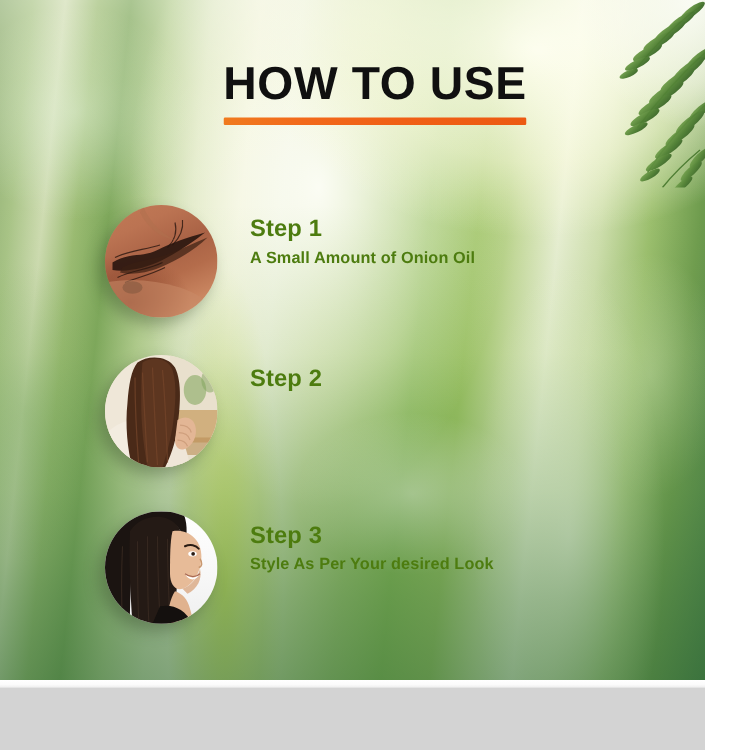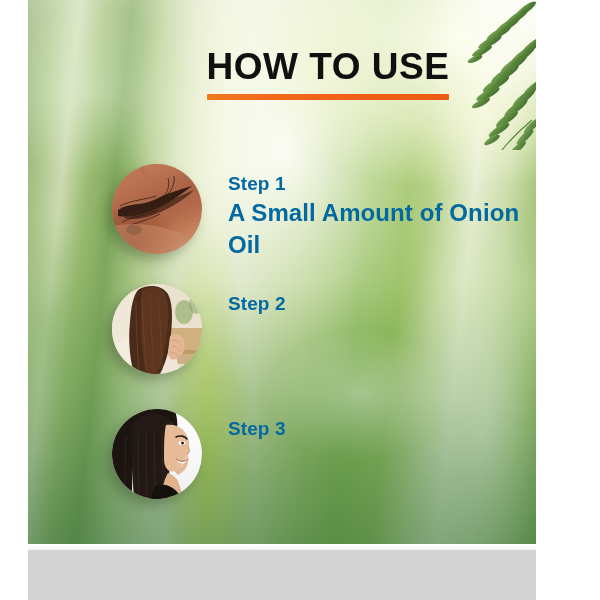--- a/index.html
+++ b/index.html
@@ -6,25 +6,24 @@
     margin: 0;
     padding: 0;
     background: #ffffff;
   }
   body {
     font-family: "Liberation Sans", sans-serif;
   }
 
   .poster {
     position: relative;
-    width: 508px;
+    width: 564px;
     height: 600px;
     overflow: hidden;
     background: #ffffff;
-    margin-left: 28px;
   }
 
   
   .bg-photo {
     position: absolute;
     left: 0;
     top: 0;
     width: 600px;
     height: 544px;
     overflow: hidden;
@@ -172,30 +171,30 @@
     height: 90px;
     border-radius: 50%;
     overflow: hidden;
     box-shadow: -5px 6px 12px rgba(40,60,30,0.35);
   }
   .thumb-inner { position: absolute; inset: 0; }
 
   .step-text {
     margin-left: 30px;
     padding-top: 16px;
-    color: #0369a1;
+    color: #4d7c0f;
   }
   .step-label {
     font-size: 19px;
     font-weight: bold;
     line-height: 1.35;
     letter-spacing: 0.1px;
   }
   .step-desc {
-    font-size: 24px;
+    font-size: 13px;
     font-weight: bold;
     line-height: 1.35;
     letter-spacing: 0.1px;
     max-width: 330px;
   }
 
   
   .white-strip {
     position: absolute;
     left: 0;
@@ -382,20 +381,21 @@
               <path d="M64 50 C68 53 73 53 76 50" stroke="#a96a54" stroke-width="1" fill="none"></path>
 
               <path d="M56 64 C62 66 66 70 68 78 C70 84 70 88 70 90 L50 90 C50 80 52 70 56 64 Z" fill="#e0b28e"></path>
               <path d="M44 76 C54 74 64 78 70 90 L38 90 Z" fill="#14100e"></path>
             </svg>
           </div>
         </div>
       </div>
       <div class="step-text">
         <div class="step-label">Step 3</div>
+        <div class="step-desc">Style As Per Your desired Look</div>
       </div>
     </div>
 
   </div>
 
   <div class="white-strip"></div>
   <div class="footer-bar"></div>
 
 </div>
 

